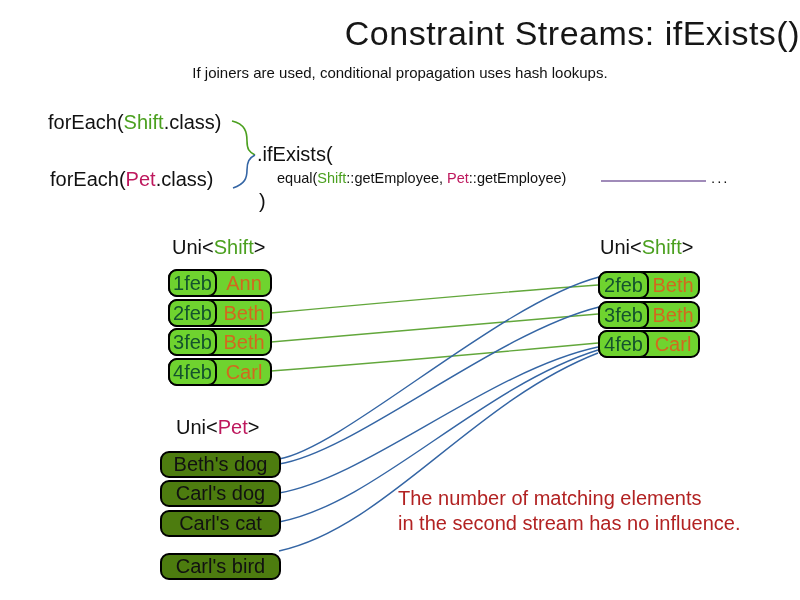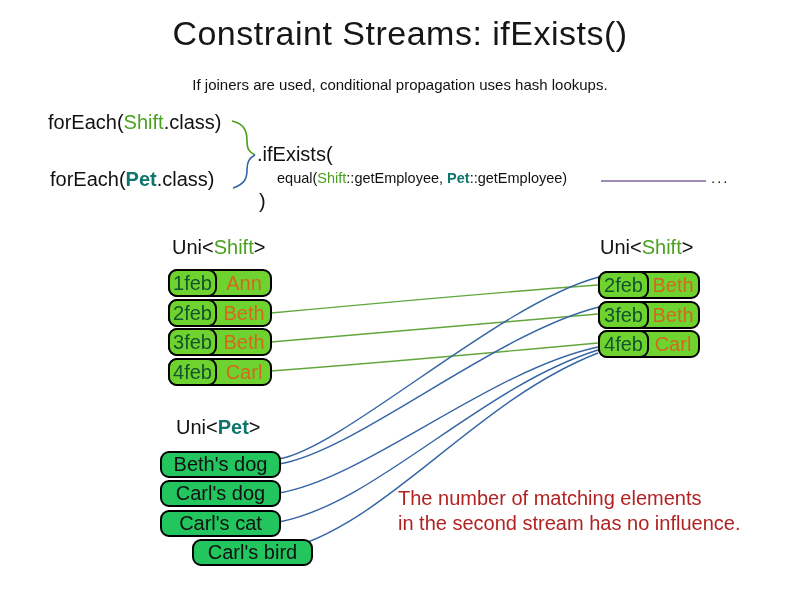--- a/index.html
+++ b/index.html
@@ -1,47 +1,47 @@
 <!DOCTYPE html>
 <html><head>
 <meta charset="utf-8">
 <style>
   html,body { margin:0; padding:0; background:#fff; }
   .slide {
     position:relative; width:800px; height:600px; background:#ffffff;
     font-family:"Liberation Sans", sans-serif; overflow:hidden;
   }
   .abs { position:absolute; }
-  .title { top:14px; left:0; width:800px; text-align:center; font-size:34px; color:#161616; letter-spacing:0.5px; }
-  .subtitle { top:64px; left:0; width:800px; text-align:center; font-size:15px; color:#111;margin-top:12px; }
+  .title { top:14px; left:0; width:800px; text-align:right; font-size:34px; color:#161616; letter-spacing:0.5px; }
+  .subtitle { top:64px; left:0; width:800px; text-align:center; font-size:15px; color:#111; }
   .code-text { font-size:20px; color:#111; white-space:nowrap; }
   .code-small { font-size:14.5px; color:#111; white-space:nowrap; }
   .green-t { color:#4ba01f; }
-  .blue-t  { color:#0f766e;font-weight:bold; }
+  .blue-t  { color:#be185d; }
   .table-label { font-size:20px; color:#111; white-space:nowrap; }
   .edges-svg { top:0; left:0; z-index:1; pointer-events:none; }
   .node { z-index:2; box-sizing:border-box; }
   .shift-row {
     position:absolute; width:104px; height:28px; box-sizing:border-box;
     background:#6fd32f; border:2px solid #000; border-radius:9px;
   }
   .date-cell {
     position:absolute; left:-2px; top:-2px; width:49px; height:28px; box-sizing:border-box;
     background:#6fd32f; border:2px solid #000; border-radius:9px;
     display:flex; align-items:center; justify-content:center;
     font-size:20px; color:#14532d;
   }
   .name-text {
     position:absolute; left:52px; top:0; height:24px; right:4px;
     display:flex; align-items:center; justify-content:center;
     font-size:20px; color:#d2691e; white-space:nowrap;
   }
   .pet-row {
     position:absolute; width:121px; height:27px; box-sizing:border-box;
-    background:#22c55e; border:2px solid #000; border-radius:9px;
+    background:#4d7c0f; border:2px solid #000; border-radius:9px;
     display:flex; align-items:center; justify-content:center;
     font-size:20px; color:#111; white-space:nowrap;
   }
   .note { font-size:20px; color:#b22222; line-height:25px; white-space:nowrap; }
   .ellipsis { font-size:15px; color:#111; letter-spacing:2px; }
 </style>
 </head>
 <body>
 
 <div class="slide">
@@ -111,20 +111,20 @@
   <div class="abs shift-row node" style="left:598px; top:330px; width:102px;">
     <div class="date-cell" style="width:51px;">4feb</div>
     <div class="name-text">Carl</div>
   </div>
 
   <div class="abs table-label" style="left:176px; top:416px;"><span>Uni&lt;</span><span class="blue-t">Pet</span><span>&gt;</span></div>
 
   <div class="abs pet-row node" style="left:160px; top:451px;">Beth's dog</div>
   <div class="abs pet-row node" style="left:160px; top:480px;">Carl's dog</div>
   <div class="abs pet-row node" style="left:160px; top:510px;">Carl's cat</div>
-  <div class="abs pet-row node" style="left:160px; top:539px;margin-left:32px;">Carl's bird</div>
+  <div class="abs pet-row node" style="left:160px; top:553px;">Carl's bird</div>
 
   <div class="abs note" style="left:398px; top:486px;">
     <div>The number of matching elements</div>
     <div>in the second stream has no influence.</div>
   </div>
 
 </div>
 
 </body></html>

